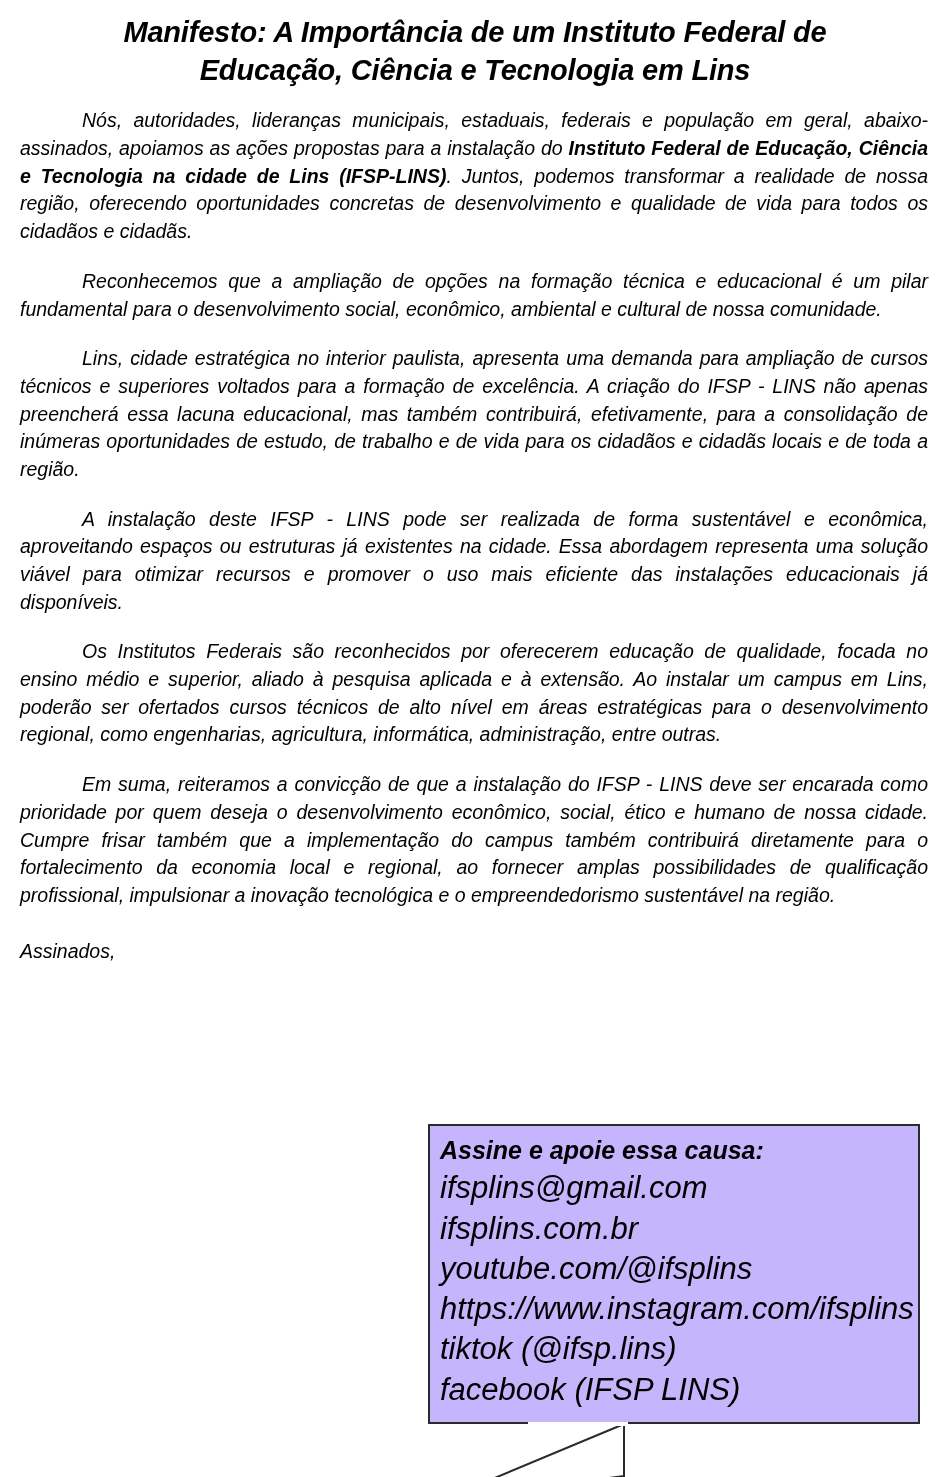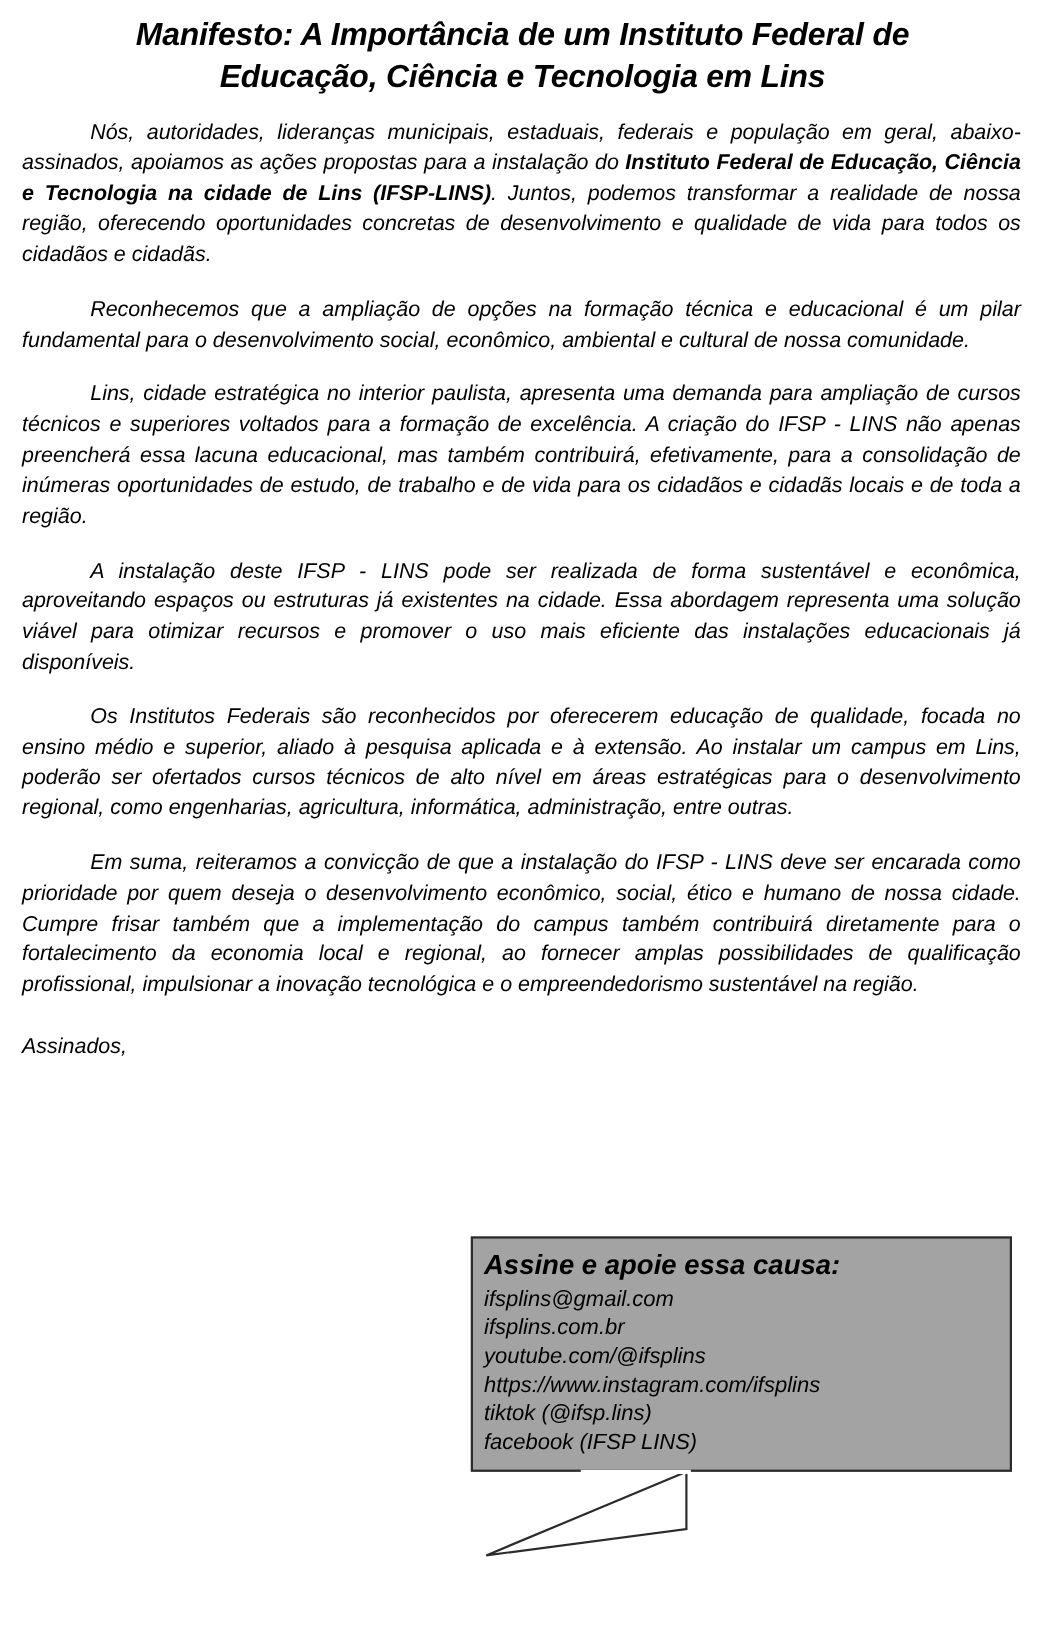--- a/index.html
+++ b/index.html
@@ -53,33 +53,33 @@
     text-align: left;
   }
   .callout-wrap {
     position: absolute;
     left: 428px;
     top: 1124px;
     width: 492px;
   }
   .callout-box {
     border: 2px solid #2b2b2b;
-    background: #a3a3a3;
+    background: #c4b5fd;
     box-sizing: border-box;
     width: 492px;
     padding: 9px 12px 12px 10px;
   }
   .callout-title {
     font-size: 25px;
     font-weight: bold;
     line-height: 1.25;
     margin-bottom: 2px;
   }
   .callout-line {
-    font-size: 20px;
+    font-size: 31px;
     line-height: 1.30;
     white-space: nowrap;
   }
   .callout-tail {
     position: relative;
     width: 492px;
     height: 76px;
   }
   .callout-tail svg {
     position: absolute;

